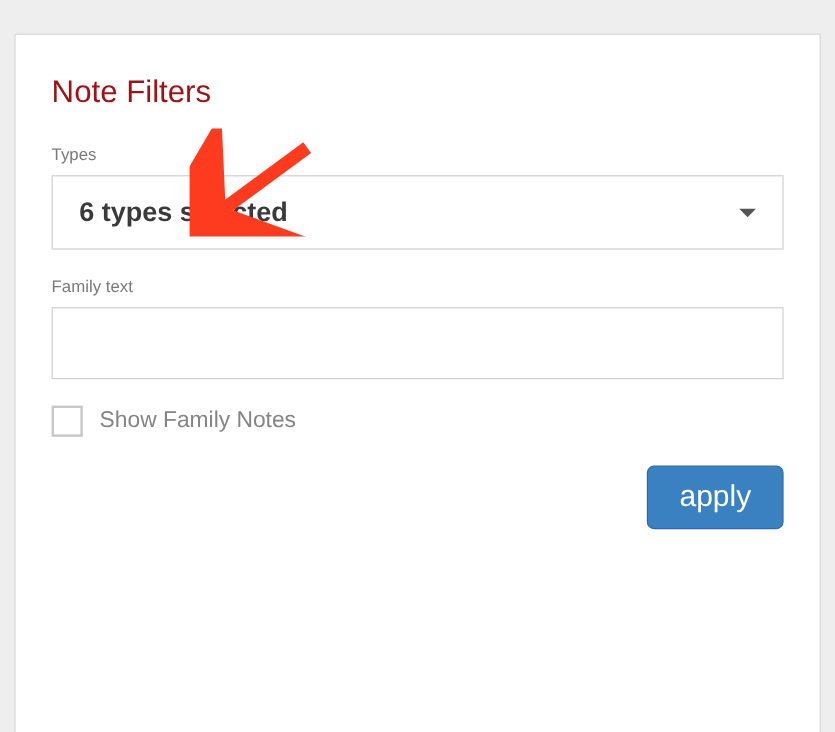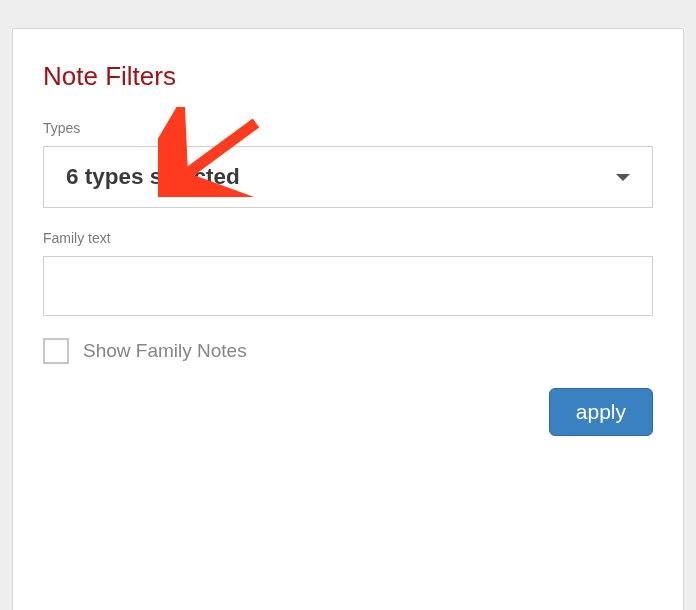--- a/index.html
+++ b/index.html
@@ -85,21 +85,21 @@
     }
     .actions {
       display: flex;
       justify-content: flex-end;
     }
     .apply-btn {
       background: #3a81c2;
       border: 1px solid #2d6aa6;
       border-radius: 6px;
       color: #fff;
-      font-size: 21px;
+      font-size: 25px;
       font-weight: 400;
       padding: 11px 26px;
       cursor: pointer;
     }
     .arrow-annotation {
       position: absolute;
       left: 145px;
       top: 78px;
       pointer-events: none;
     }

